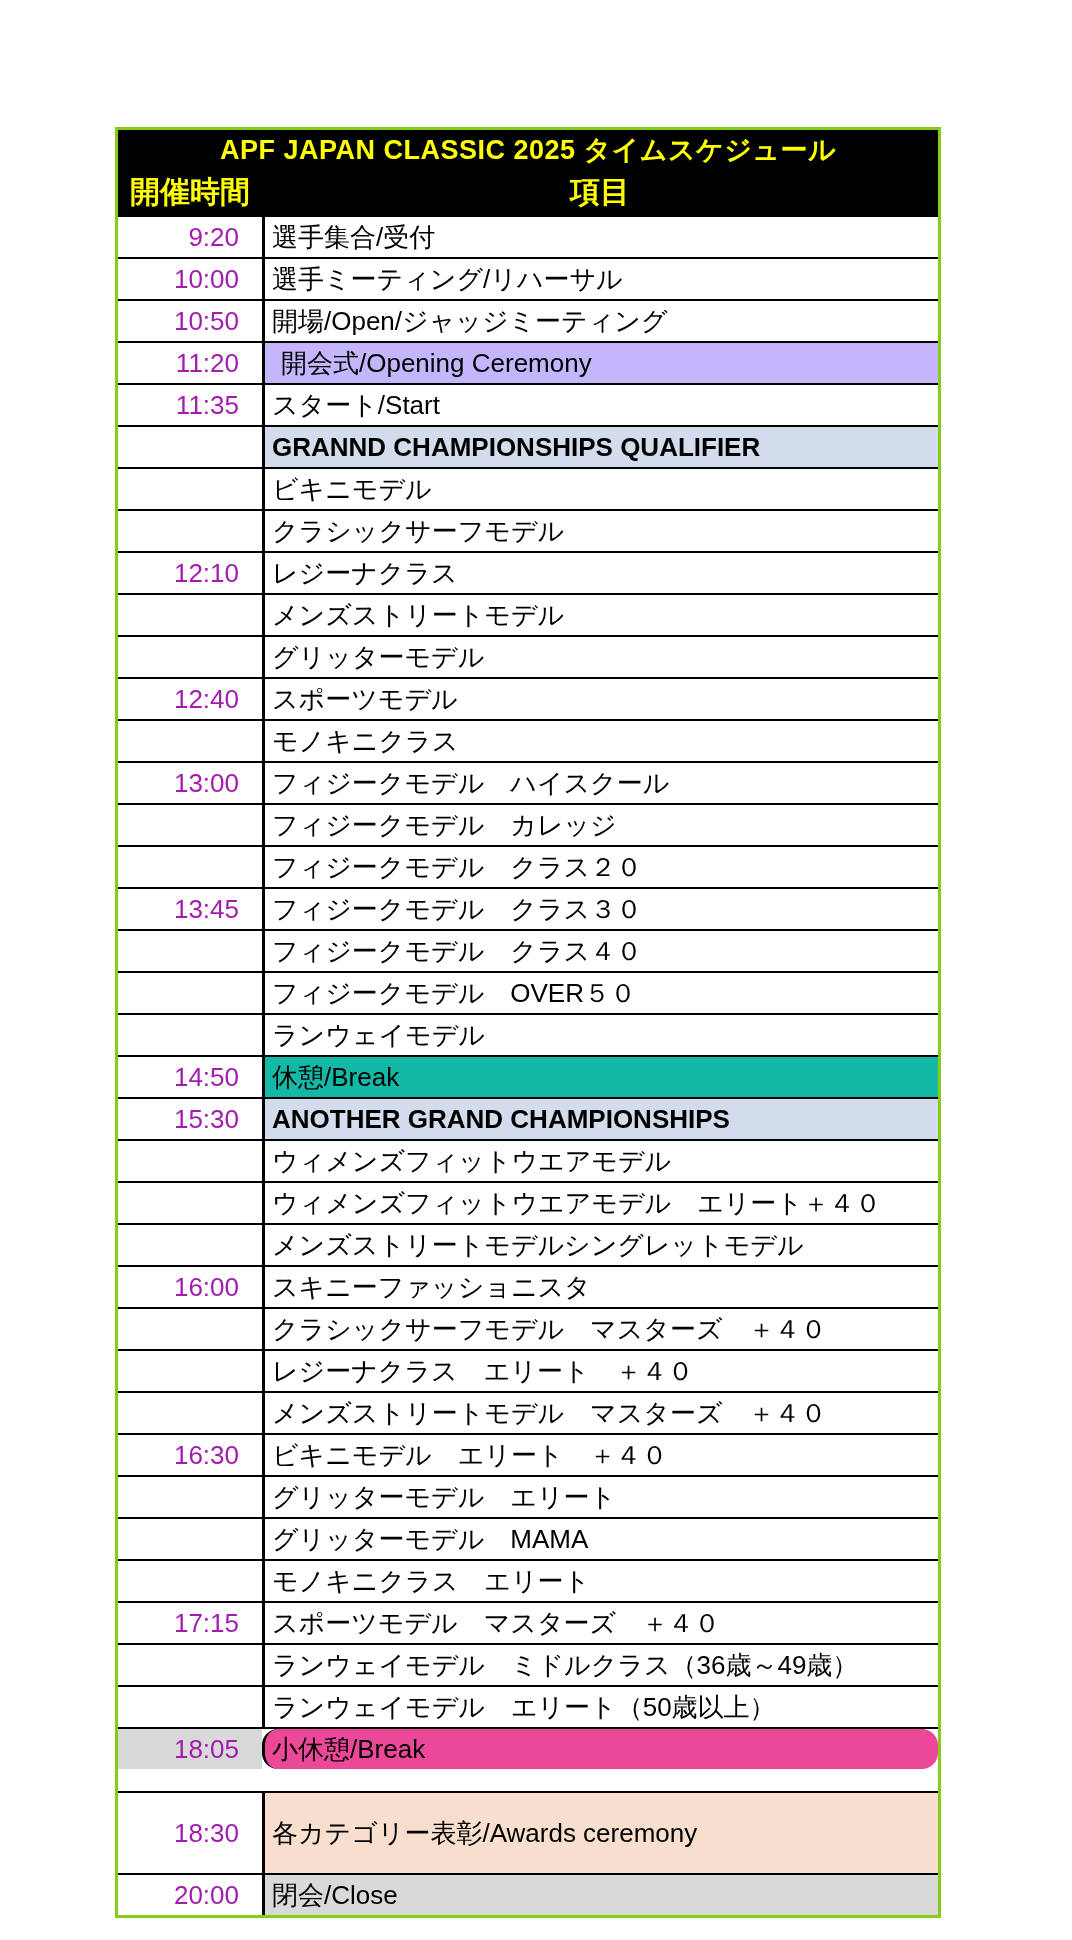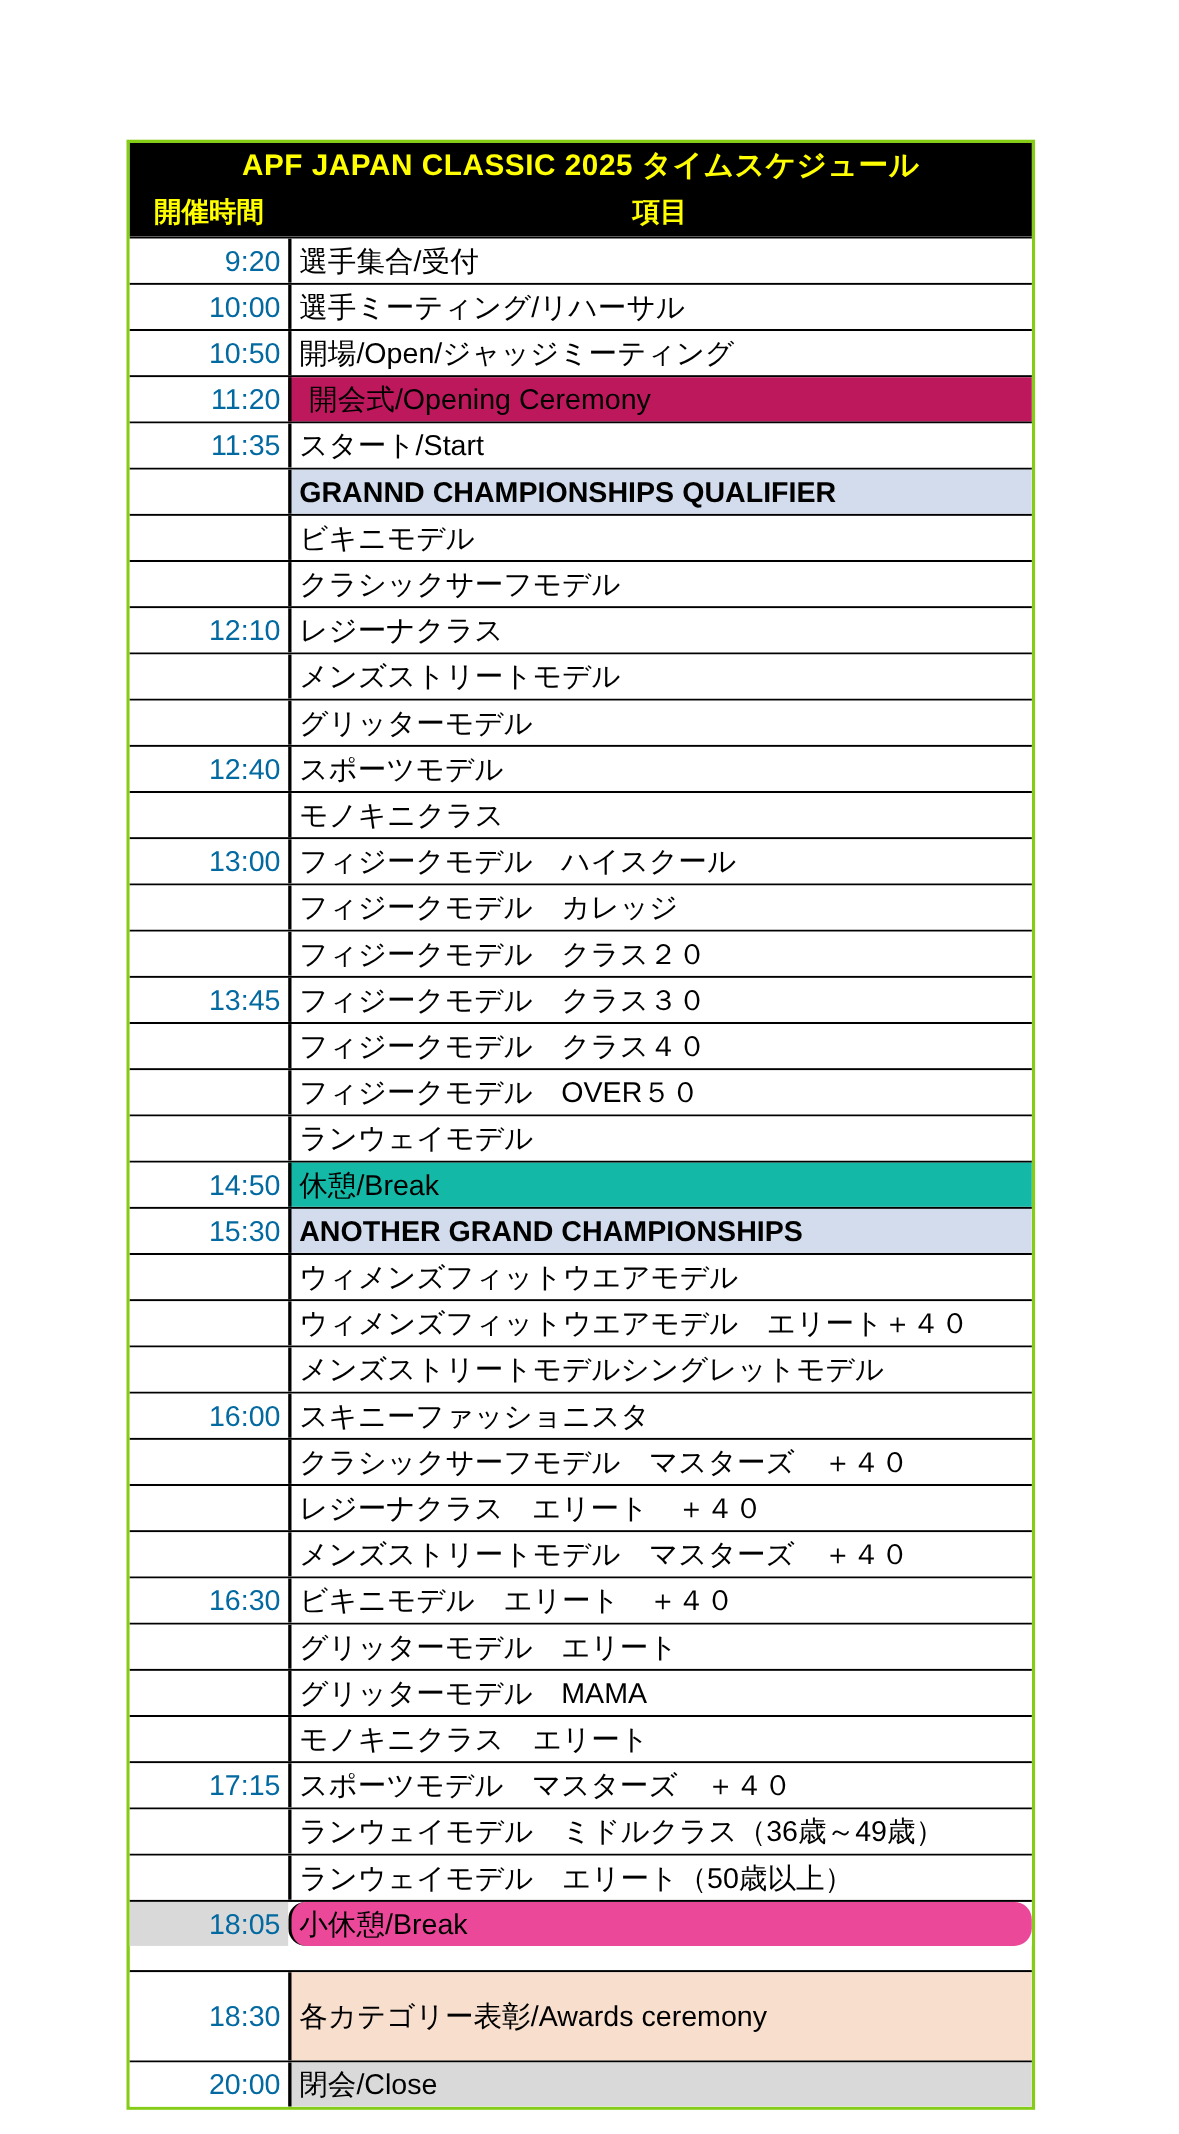--- a/index.html
+++ b/index.html
@@ -12,46 +12,46 @@
     position:absolute;left:115px;top:127px;width:820px;
     border:3px solid #84cc16;box-sizing:content-box;background:#ffffff;
   }
   .title-row{
     background:#000000;color:#ffff00;height:40px;
     display:flex;align-items:center;justify-content:center;
     font-size:27px;font-weight:700;letter-spacing:0.5px;
   }
   .header-row{
     background:#000000;color:#ffff00;height:45px;
-    display:flex;font-size:25px;font-weight:700;
+    display:flex;font-size:30px;font-weight:700;
   }
   .header-row .h-time{
     width:144px;display:flex;align-items:center;justify-content:center;
     flex:0 0 144px;box-sizing:border-box;
   }
   .header-row .h-item{
     flex:1;display:flex;align-items:center;justify-content:center;
   }
   .row{
     display:flex;height:40px;border-top:2px solid #000000;background:#ffffff;
   }
   .row.style-peach_tall{height:80px;margin-top:22px;}
   .c-time{
     width:144px;flex:0 0 144px;box-sizing:border-box;
     display:flex;align-items:center;justify-content:flex-end;
-    padding-right:7px;font-size:26px;color:#0369a1;background:#ffffff;
+    padding-right:23px;font-size:26px;color:#a21caf;background:#ffffff;
     overflow:hidden;white-space:nowrap;
   }
   .c-item{
     flex:1;border-left:3px solid #000000;box-sizing:border-box;
     display:flex;align-items:center;justify-content:flex-start;
     padding-left:7px;font-size:26px;color:#000000;background:#ffffff;
     overflow:hidden;white-space:nowrap;
   }
-  .style-peach .c-item{background:#be185d;padding-left:16px;}
+  .style-peach .c-item{background:#c4b5fd;padding-left:16px;}
   .style-peach_tall .c-item{background:#f8dfcd;}
   .style-section .c-item{background:#d3dcec;font-weight:700;}
   .style-break_light .c-item{background:#14b8a6;}
   .style-gray_item .c-item{background:#d9d9d9;}
   .style-gray_row .c-item{background:#ec4899;border-radius:16px;}
   .style-gray_row .c-time{background:#d9d9d9;}
 </style>
 </head>
 <body>
 

